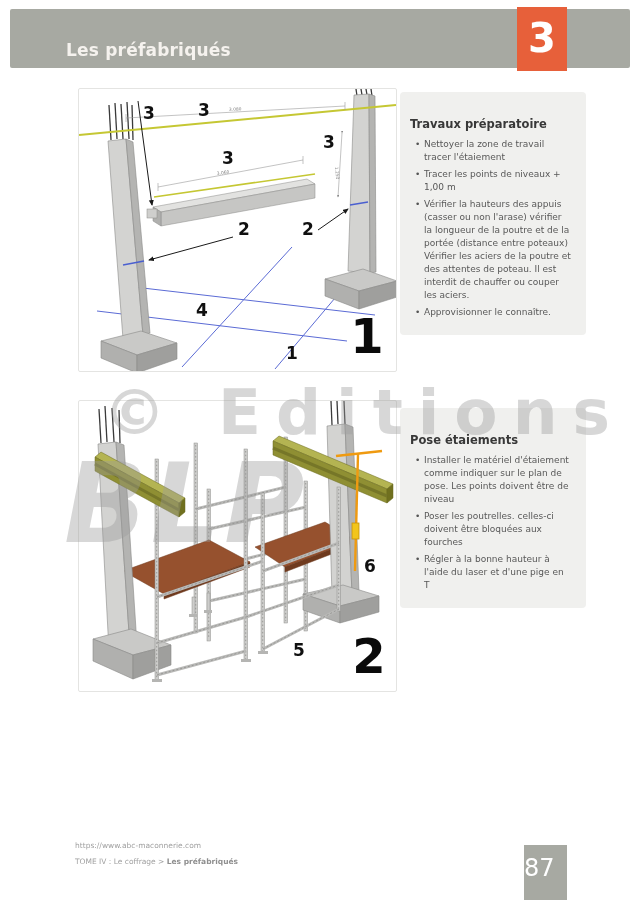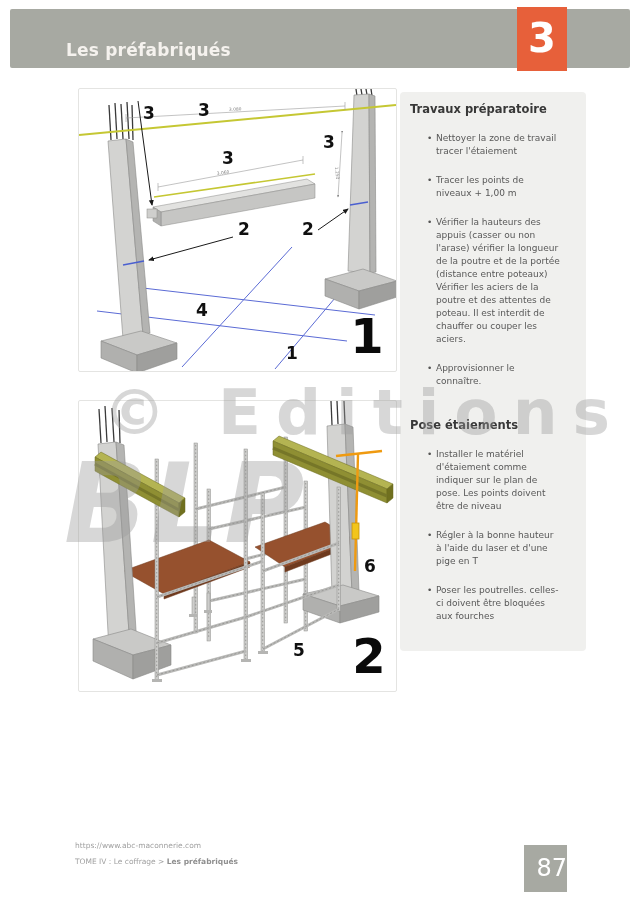--- a/index.html
+++ b/index.html
@@ -10,38 +10,38 @@
   
   .band{position:absolute;left:10px;top:9px;width:620px;height:59px;background:#a7a9a2;border-radius:2px;}
   .band-title{position:absolute;left:66px;top:40px;font-size:17px;font-weight:bold;color:#f5f2ee;letter-spacing:.2px;}
   .chapter-box{position:absolute;left:517px;top:7px;width:50px;height:64px;background:#e7603a;
     color:#ffffff;font-size:40px;font-weight:bold;text-align:center;line-height:62px;}
   
   .panel{position:absolute;background:#ffffff;border:1px solid #e4e4e2;border-radius:2px;}
   #panel1{left:78px;top:88px;width:317px;height:282px;}
   #panel2{left:78px;top:400px;width:317px;height:290px;}
   
-  .section{position:absolute;left:400px;width:186px;background:#f0f0ee;border-radius:4px;padding:10px 10px 12px 10px;box-sizing:border-box;}
+  .section{position:absolute;left:400px;width:186px;background:#f0f0ee;border-radius:4px;padding:25px 10px 12px 10px;box-sizing:border-box;}
   #section1{top:92px;min-height:220px;}
   #section2{top:408px;min-height:150px;}
   .sec-heading{font-size:11.5px;font-weight:bold;color:#383838;margin:0 0 7px 0;}
   .sec-intro{font-size:9px;line-height:13px;color:#585858;margin:0 0 6px 0;}
-  .bullet{position:relative;font-size:9px;line-height:13px;color:#585858;padding-left:10px;margin:16px;}
+  .bullet{position:relative;font-size:9px;line-height:13px;color:#585858;padding-left:10px;margin:4px;}
   .bullet::before{content:"•";position:absolute;left:1px;top:0;color:#555;}
   
   .wm{position:absolute;font-weight:bold;color:rgba(155,155,155,0.40);z-index:40;pointer-events:none;white-space:nowrap;line-height:1;}
   #wm1{left:58px;top:381px;font-size:63px;letter-spacing:15px;margin-left:45px;}
   #wm2{left:64px;top:449px;font-size:110px;letter-spacing:3px;font-style:italic;}
   
   .footer-line{position:absolute;left:75px;font-size:7.5px;color:#a0a0a0;text-align:center;}
   #footer1{top:857px;}
   #footer2{top:828px;margin-top:13px;}
   .fb{font-weight:bold;color:#8f8f8f;}
-  .page-box{position:absolute;left:524px;top:845px;width:43px;height:47px;background:#a7a9a2;
-    color:#ffffff;font-size:24px;text-align:right;line-height:47px;}
+  .page-box{position:absolute;left:524px;top:845px;width:43px;height:55px;background:#a7a9a2;
+    color:#ffffff;font-size:24px;text-align:left;line-height:47px;}
   svg{display:block;}
   svg text{font-family:"DejaVu Sans", sans-serif;}
   .callout{font-size:17px;font-weight:bold;fill:#101010;}
   .bignum{font-size:48px;font-weight:bold;fill:#0a0a0a;}
   .dimtxt{font-size:4.4px;fill:#858585;}
 </style>
 </head>
 <body>
 
 <div class="band"></div>
@@ -278,22 +278,22 @@
   <div class="sec-heading">Travaux préparatoire</div>
   <div class="bullet"><span>Nettoyer la zone de travail tracer l'étaiement</span></div>
   <div class="bullet"><span>Tracer les points de niveaux + 1,00 m</span></div>
   <div class="bullet"><span>Vérifier la hauteurs des appuis (casser ou non l'arase) vérifier la longueur de la poutre et de la portée (distance entre poteaux) Vérifier les aciers de la poutre et des attentes de poteau. Il est interdit de chauffer ou couper les aciers.</span></div>
   <div class="bullet"><span>Approvisionner le connaître.</span></div>
 </div>
 
 <div class="section" id="section2">
   <div class="sec-heading">Pose étaiements</div>
   <div class="bullet"><span>Installer le matériel d'étaiement comme indiquer sur le plan de pose.  Les points doivent être de niveau</span></div>
+  <div class="bullet"><span>Poser les poutrelles. celles-ci doivent être bloquées aux fourches</span></div>
   <div class="bullet"><span>Régler à la bonne hauteur à l'aide du laser et d'une pige en T</span></div>
-  <div class="bullet"><span>Poser les poutrelles. celles-ci doivent être bloquées aux fourches</span></div>
 </div>
 
 <div class="wm" id="wm1">© Editions</div>
 <div class="wm" id="wm2">BLP</div>
 
 <div class="footer-line" id="footer1">
   <span>TOME IV : Le coffrage &gt; </span><span class="fb">Les préfabriqués</span>
 </div>
 <div class="footer-line" id="footer2">https://www.abc-maconnerie.com</div>
 <div class="page-box">87</div>

